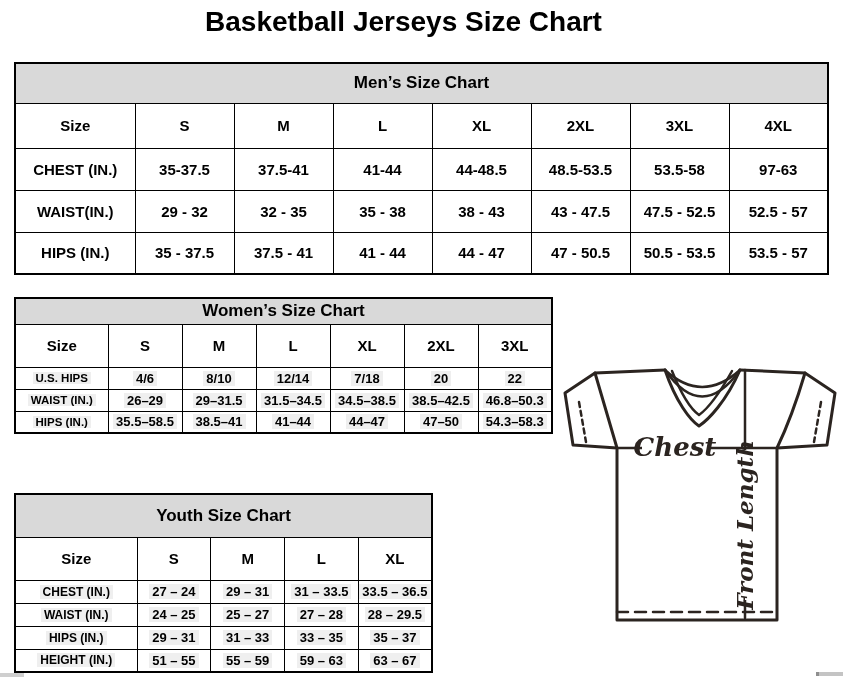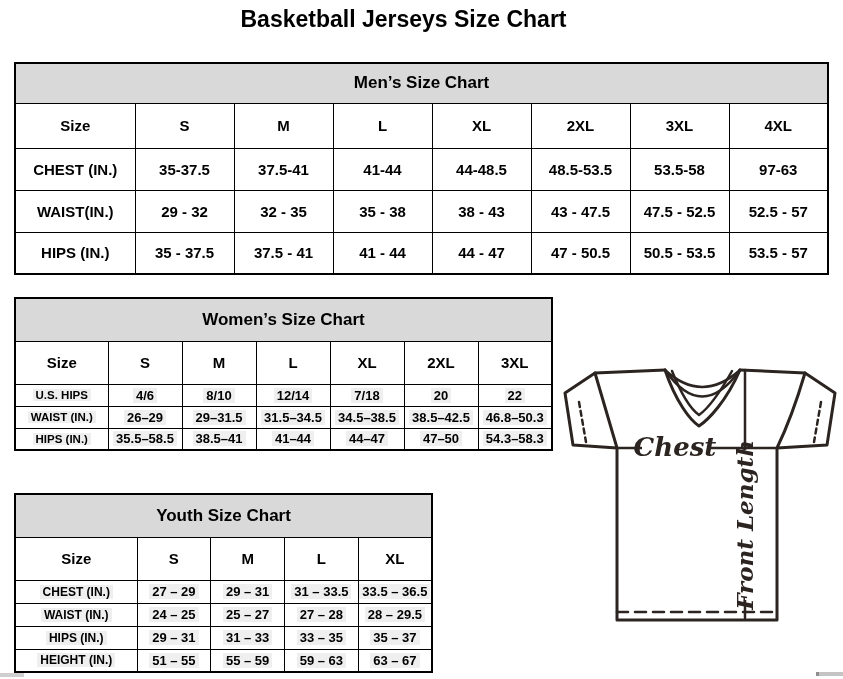--- a/index.html
+++ b/index.html
@@ -3,41 +3,41 @@
 <meta charset="utf-8">
 <style>
   html,body{margin:0;padding:0;}
   body{
     width:843px;height:679px;position:relative;overflow:hidden;
     background:#ffffff;color:#000;
     font-family:"Liberation Sans",sans-serif;
   }
   .page-title{
     position:absolute;top:6px;left:0;width:807px;
-    text-align:center;font-size:23px;font-weight:bold;letter-spacing:0px;
+    text-align:center;font-size:28px;font-weight:bold;letter-spacing:0px;
   }
   table.tbl{
     position:absolute;border-collapse:collapse;table-layout:fixed;
     border:2px solid #000;background:#fff;font-weight:bold;
   }
   .tbl td,.tbl th{
     border:1px solid #000;text-align:center;vertical-align:middle;padding:0;
     font-weight:bold;color:#000;
   }
   .tbl .band{background:#d9d9d9;font-size:17px;}
   
   .tbl-men{left:14px;top:62px;width:815px;font-size:15px;}
   .tbl-men .band-row{height:40px;}
   .tbl-men .size-row{height:45px;}
   .tbl-men .size-row th{font-size:15px;}
   .tbl-men .data-row{height:42px;}
   .tbl-men col.col-label{width:120px;}
   
   .tbl-women{left:14px;top:297px;width:539px;font-size:13px;}
-  .tbl-women .band-row{height:43px;}
+  .tbl-women .band-row{height:26px;}
   .tbl-women .size-row{height:43px;}
   .tbl-women .size-row th{font-size:15px;}
   .tbl-women .data-row{height:22px;}
   .tbl-women col.col-label{width:93px;}
   .tbl-women .rowlabel{font-size:11.5px;}
   
   .tbl-youth{left:14px;top:493px;width:419px;font-size:13px;}
   .tbl-youth .band-row{height:43px;}
   .tbl-youth .size-row{height:43px;}
   .tbl-youth .size-row th{font-size:15px;}
@@ -184,21 +184,21 @@
       </tr>
       <tr class="size-row">
         <th>Size</th>
         <th>S</th>
         <th>M</th>
         <th>L</th>
         <th>XL</th>
       </tr>
       <tr class="data-row">
         <th class="rowlabel"><span class="hl">CHEST (IN.)</span></th>
-        <td><span class="hl">27 – 29</span></td>
+        <td><span class="hl">27 – 24</span></td>
         <td><span class="hl">29 – 31</span></td>
         <td><span class="hl">31 – 33.5</span></td>
         <td><span class="hl">33.5 – 36.5</span></td>
       </tr>
       <tr class="data-row">
         <th class="rowlabel"><span class="hl">WAIST (IN.)</span></th>
         <td><span class="hl">24 – 25</span></td>
         <td><span class="hl">25 – 27</span></td>
         <td><span class="hl">27 – 28</span></td>
         <td><span class="hl">28 – 29.5</span></td>

